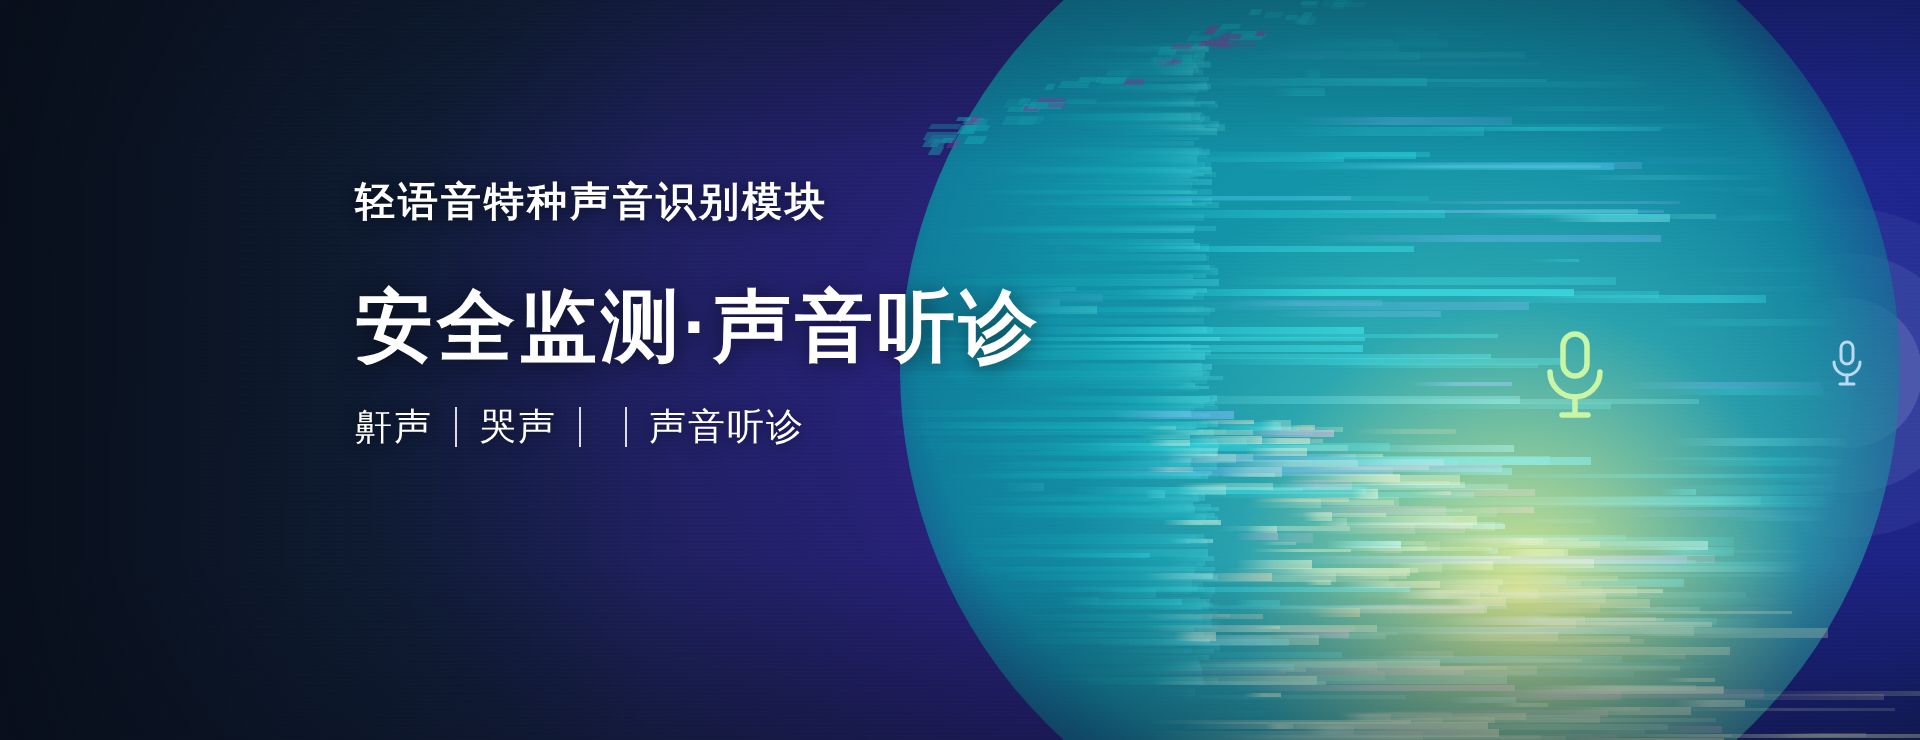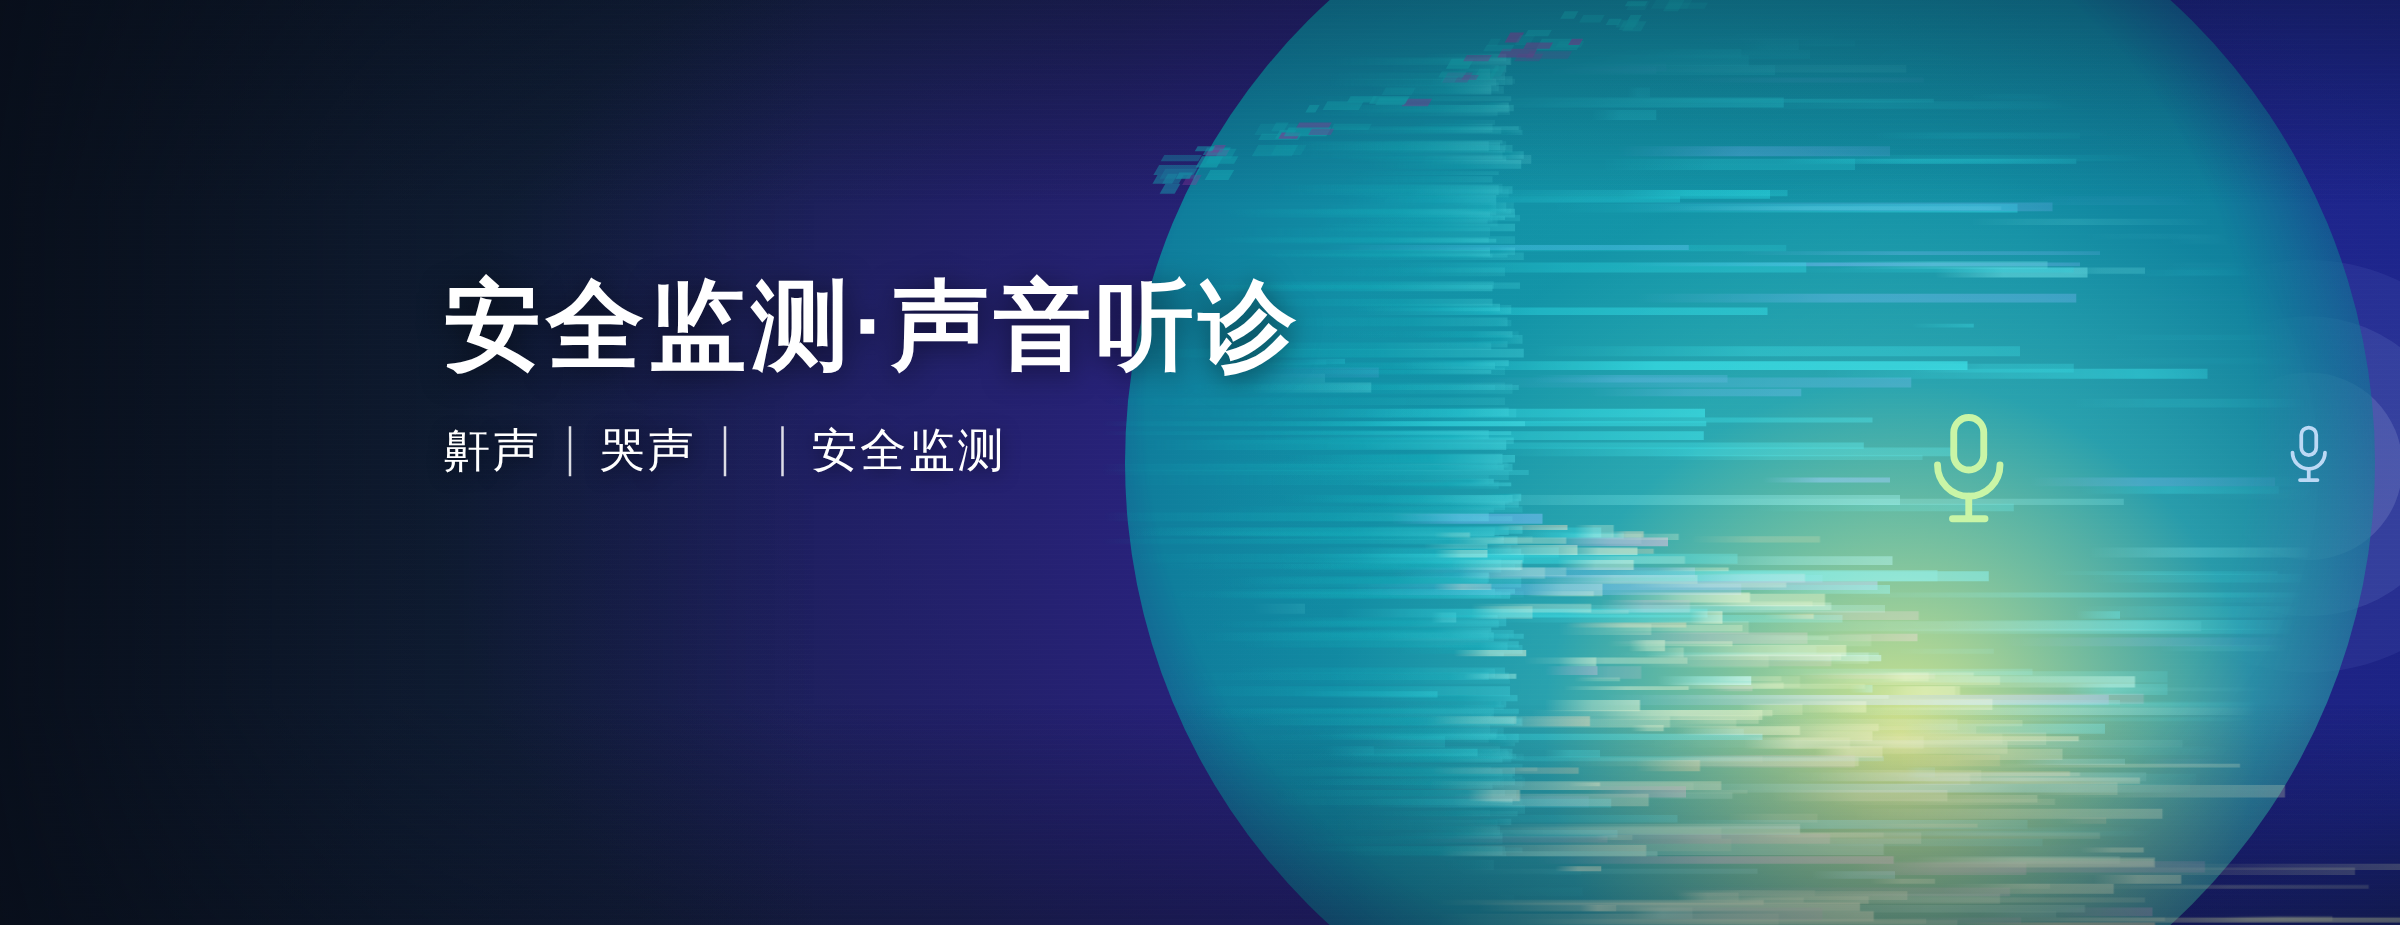--- a/index.html
+++ b/index.html
@@ -86,21 +86,21 @@
     letter-spacing:3px; line-height:1.15;
     text-shadow:0 2px 14px rgba(0,0,0,.55);
   }
   .product-model{
     margin-top:16px;
     font-size:26px; font-weight:700; color:#ffffff;
     letter-spacing:1px;
     text-shadow:0 2px 12px rgba(0,0,0,.5);
   }
   .headline{
-    margin-top:40px;
+    margin-top:60px;
     font-size:78px; font-weight:700; color:#ffffff;
     letter-spacing:4px; line-height:1.1;
     text-shadow:0 3px 22px rgba(0,0,0,.55);
   }
   .taglines{
     margin-top:32px;
     display:flex; align-items:center;
     font-size:37px; font-weight:400; color:#ffffff;
     letter-spacing:2px;
     text-shadow:0 2px 14px rgba(0,0,0,.5);
@@ -864,24 +864,25 @@
       <path d="M8 22 a13 13 0 0 0 26 0" fill="none" stroke="#bcd9f5" stroke-width="3" stroke-linecap="round"></path>
       <line x1="21" y1="35" x2="21" y2="43" stroke="#bcd9f5" stroke-width="3" stroke-linecap="round"></line>
       <line x1="14" y1="44" x2="28" y2="44" stroke="#bcd9f5" stroke-width="3" stroke-linecap="round"></line>
     </svg>
   </div>
 
   <div class="scan"></div>
   <div class="vignette"></div>
 
   <div class="copy">
+    <div class="product-title">轻语音特种声音识别模块</div>
     <div class="headline">安全监测·声音听诊</div>
     <div class="taglines" id="taglines">
         <span class="tagline-item">鼾声</span>
         <span class="tag-sep"></span>
         <span class="tagline-item">哭声</span>
         <span class="tag-sep"></span>
         <span class="tag-sep"></span>
-        <span class="tagline-item">安全监测</span>
+        <span class="tagline-item">声音听诊</span>
       </div>
   </div>
 
 </div>
 
 </body></html>

